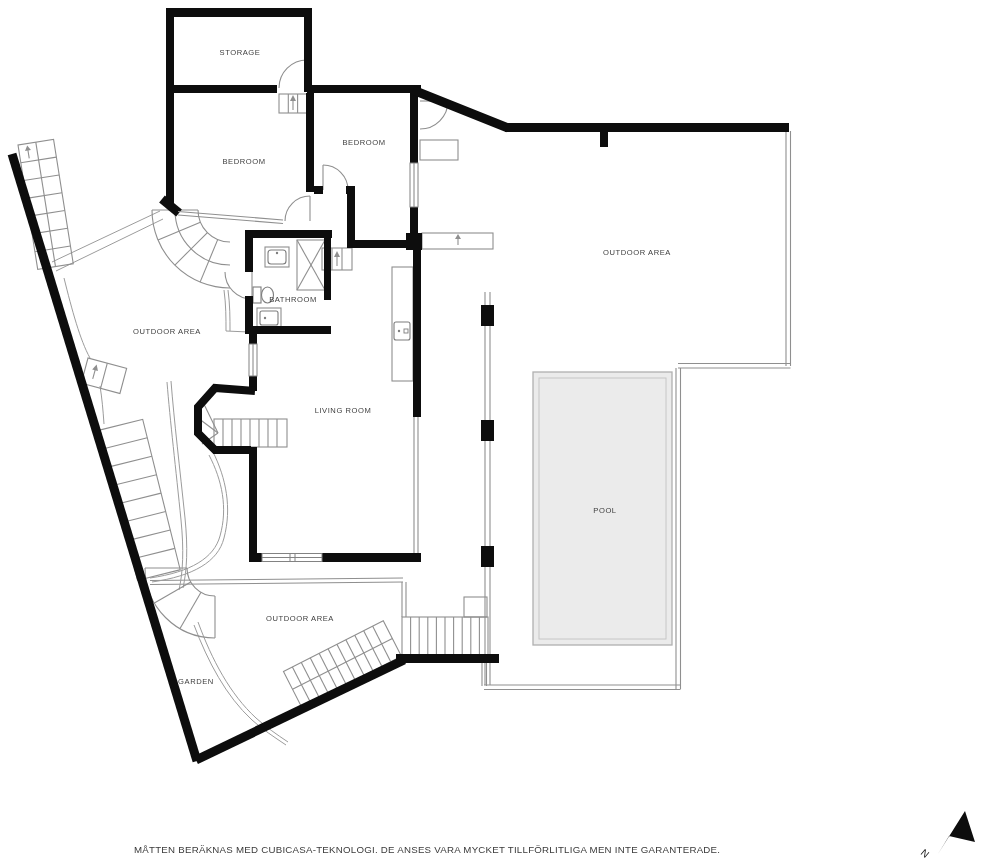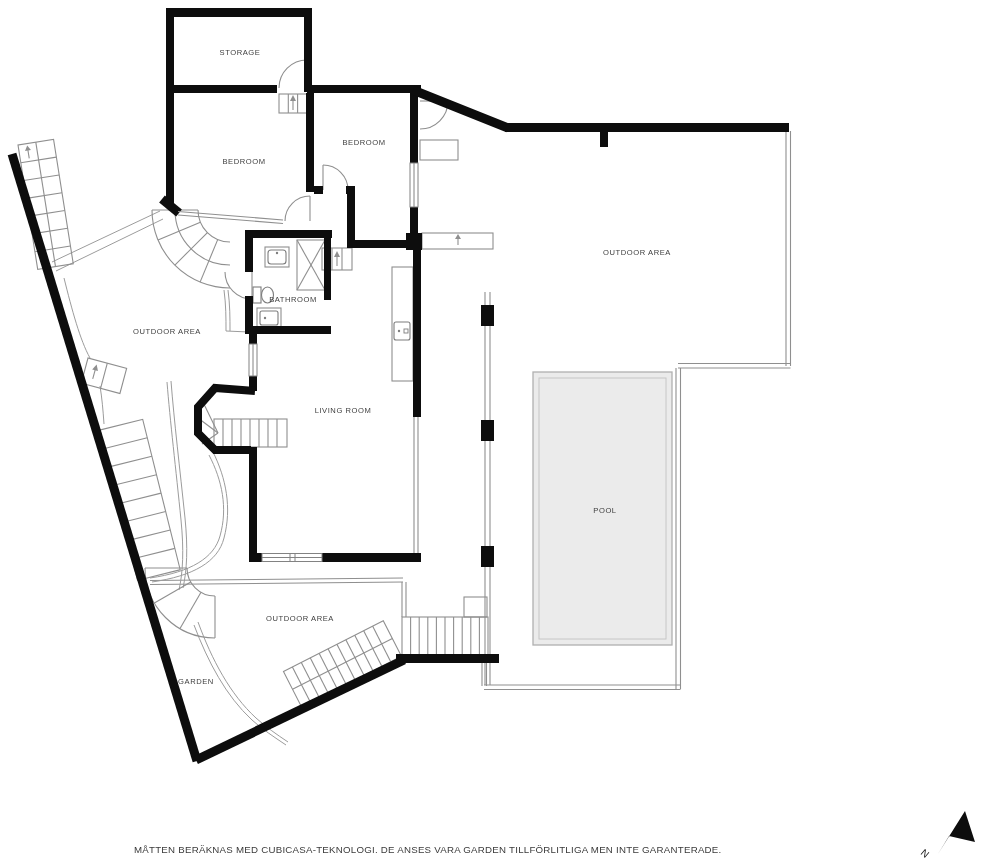--- a/index.html
+++ b/index.html
@@ -324,14 +324,14 @@
   <text class="roomlabel" x="364" y="145">BEDROOM</text>
   <text class="roomlabel" x="293" y="302">BATHROOM</text>
   <text class="roomlabel" x="343" y="413">LIVING ROOM</text>
   <text class="roomlabel" x="605" y="513">POOL</text>
   <text class="roomlabel" x="167" y="334">OUTDOOR AREA</text>
   <text class="roomlabel" x="637" y="255">OUTDOOR AREA</text>
   <text class="roomlabel" x="300" y="621">OUTDOOR AREA</text>
   <text class="roomlabel" x="196" y="684">GARDEN</text>
 </svg>
 
-<div id="disclaimer">MÅTTEN BERÄKNAS MED CUBICASA-TEKNOLOGI. DE ANSES VARA GARDEN TILLFÖRLITLIGA MEN INTE GARANTERADE.</div>
+<div id="disclaimer">MÅTTEN BERÄKNAS MED CUBICASA-TEKNOLOGI. DE ANSES VARA MYCKET TILLFÖRLITLIGA MEN INTE GARANTERADE.</div>
 </div>
 
 </body></html>

